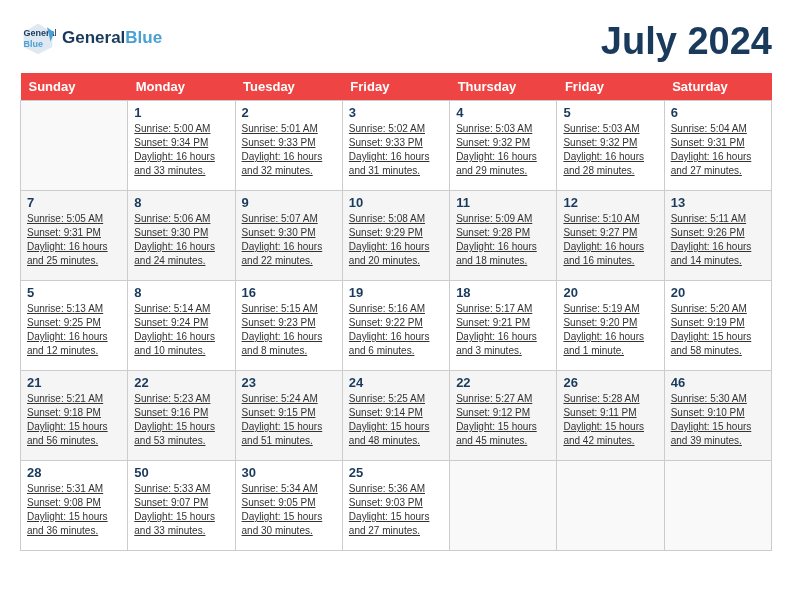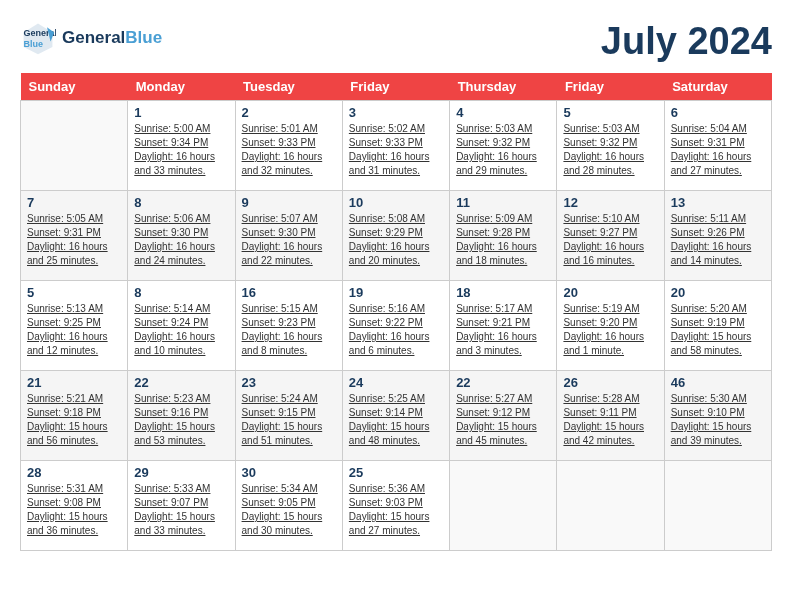--- a/index.html
+++ b/index.html
@@ -233,21 +233,21 @@
           <div class="day-number">46</div>
           <div class="day-info">Sunrise: 5:30 AM<br>Sunset: 9:10 PM<br>Daylight: 15 hours and 39 minutes.</div>
         </td>
       </tr>
       <tr>
         <td>
           <div class="day-number">28</div>
           <div class="day-info">Sunrise: 5:31 AM<br>Sunset: 9:08 PM<br>Daylight: 15 hours and 36 minutes.</div>
         </td>
         <td>
-          <div class="day-number">29</div>
+          <div class="day-number">50</div>
           <div class="day-info">Sunrise: 5:33 AM<br>Sunset: 9:07 PM<br>Daylight: 15 hours and 33 minutes.</div>
         </td>
         <td>
           <div class="day-number">30</div>
           <div class="day-info">Sunrise: 5:34 AM<br>Sunset: 9:05 PM<br>Daylight: 15 hours and 30 minutes.</div>
         </td>
         <td>
           <div class="day-number">25</div>
           <div class="day-info">Sunrise: 5:36 AM<br>Sunset: 9:03 PM<br>Daylight: 15 hours and 27 minutes.</div>
         </td>

